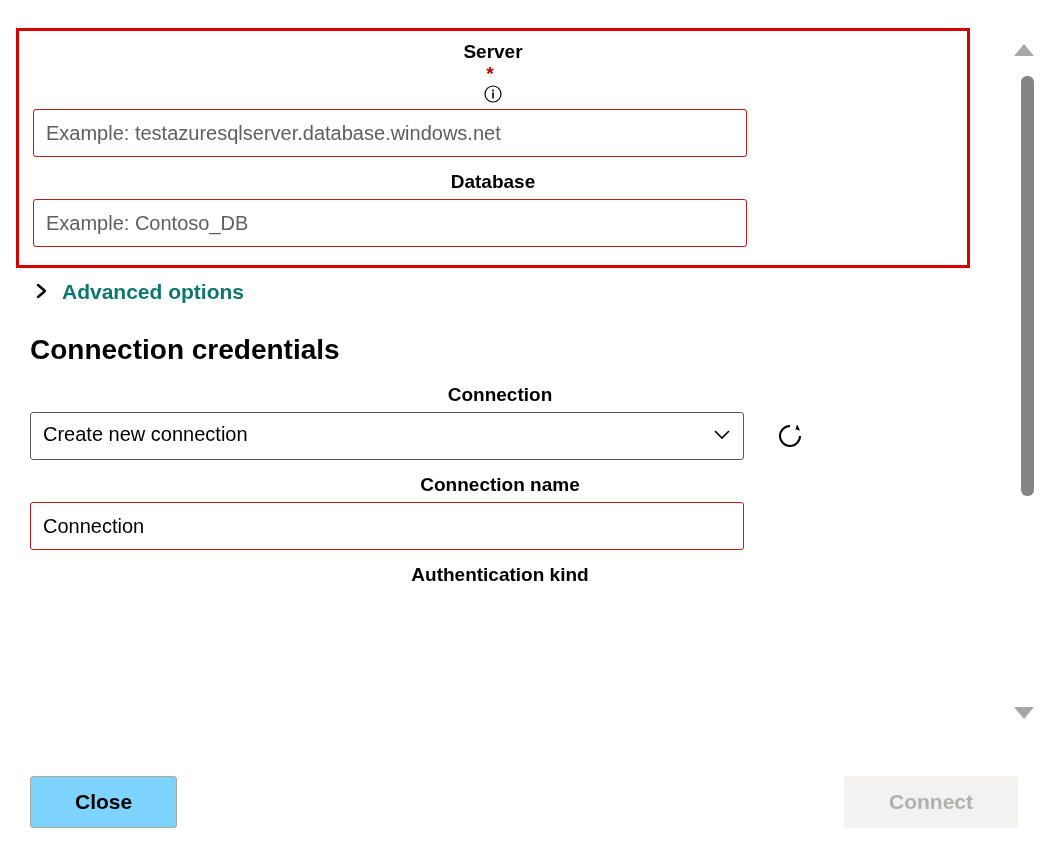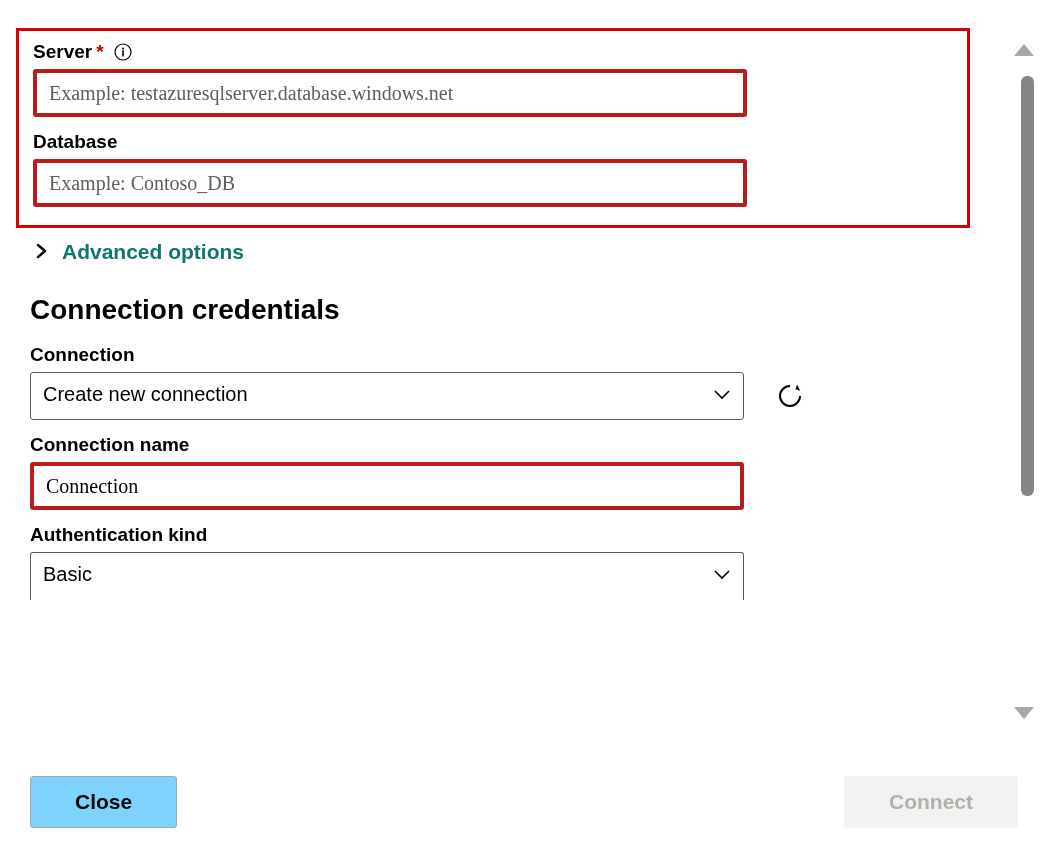--- a/index.html
+++ b/index.html
@@ -43,43 +43,44 @@
   .field {
     margin-bottom: 14px;
   }
   .field-label {
     font-size: 19px;
     font-weight: 600;
     color: #000;
     margin-bottom: 6px;
     display: flex;
     align-items: center;
+    flex-direction: column;
   }
   .required-star {
     color: #c50000;
     font-weight: 700;
     margin-left: 4px;
     margin-right: 10px;
   }
   .info-circle {
     display: inline-flex;
     width: 18px;
     height: 18px;
     justify-content: center;
     align-items: center;
   }
   .text-input {
     width: 714px;
     max-width: 100%;
     height: 48px;
-    border: 4px solid #b91c1c;
+    border: 1px solid #b91c1c;
     border-radius: 3px;
     font-size: 20px;
     padding: 0 12px;
-    font-family: Liberation Serif, serif;
+    font-family: Liberation Sans, sans-serif;
     color: #000;
     background: #fff;
   }
   .text-input::placeholder {
     color: #5e5e5e;
   }
   .expander {
     display: flex;
     align-items: center;
     font-size: 21px;
@@ -272,30 +273,20 @@
       <div class="field-label">
         <span>Connection name</span>
       </div>
       <input type="text" class="text-input" value="Connection" style="">
     </div>
 
     <div class="field" style="margin-bottom:0;">
       <div class="field-label">
         <span>Authentication kind</span>
       </div>
-      <div class="select-wrap">
-        <div class="select-box auth-select">
-          <span>Basic</span>
-        </div>
-        <span class="select-chevron">
-          <svg width="20" height="14" viewBox="0 0 20 14">
-            <path d="M3 4 L10 11 L17 4" stroke="#000" stroke-width="1.6" fill="none"></path>
-          </svg>
-        </span>
-      </div>
     </div>
 
   </div>
 
   <div class="scroll-up-arrow"></div>
   <div class="scroll-thumb"></div>
   <div class="scroll-down-arrow"></div>
 
   <div class="footer">
     <button class="btn btn-close">Close</button>

